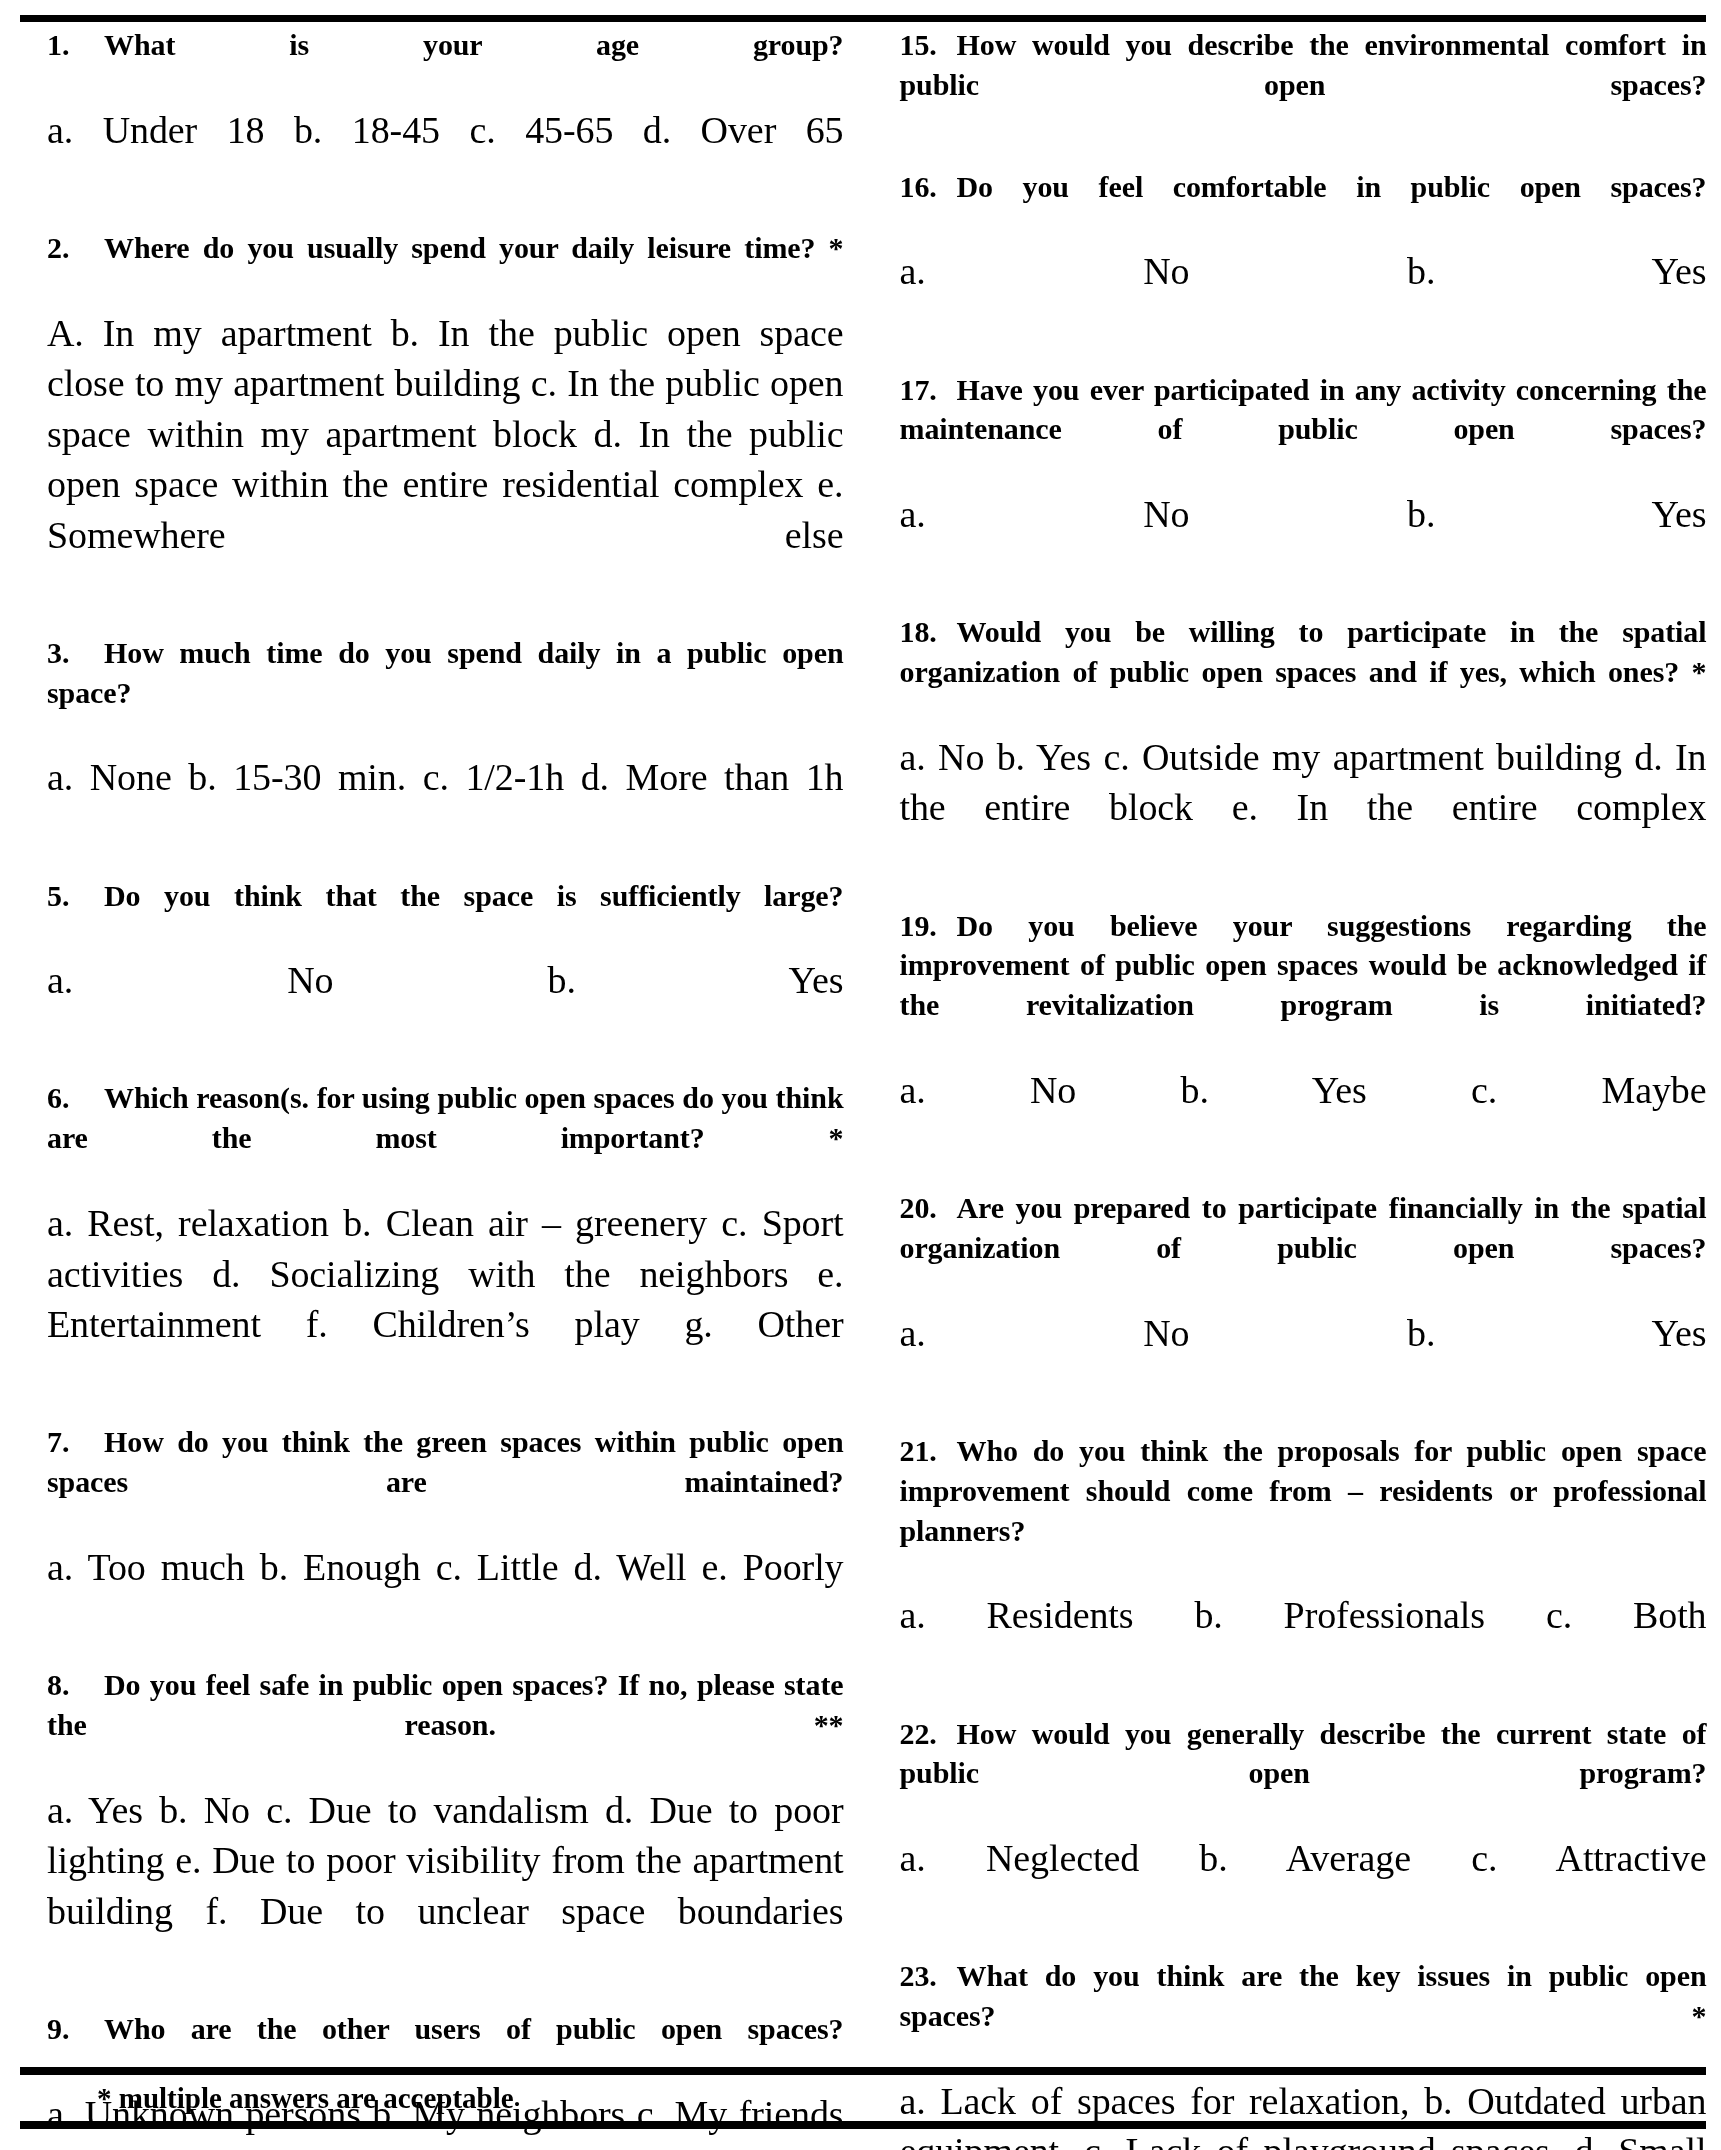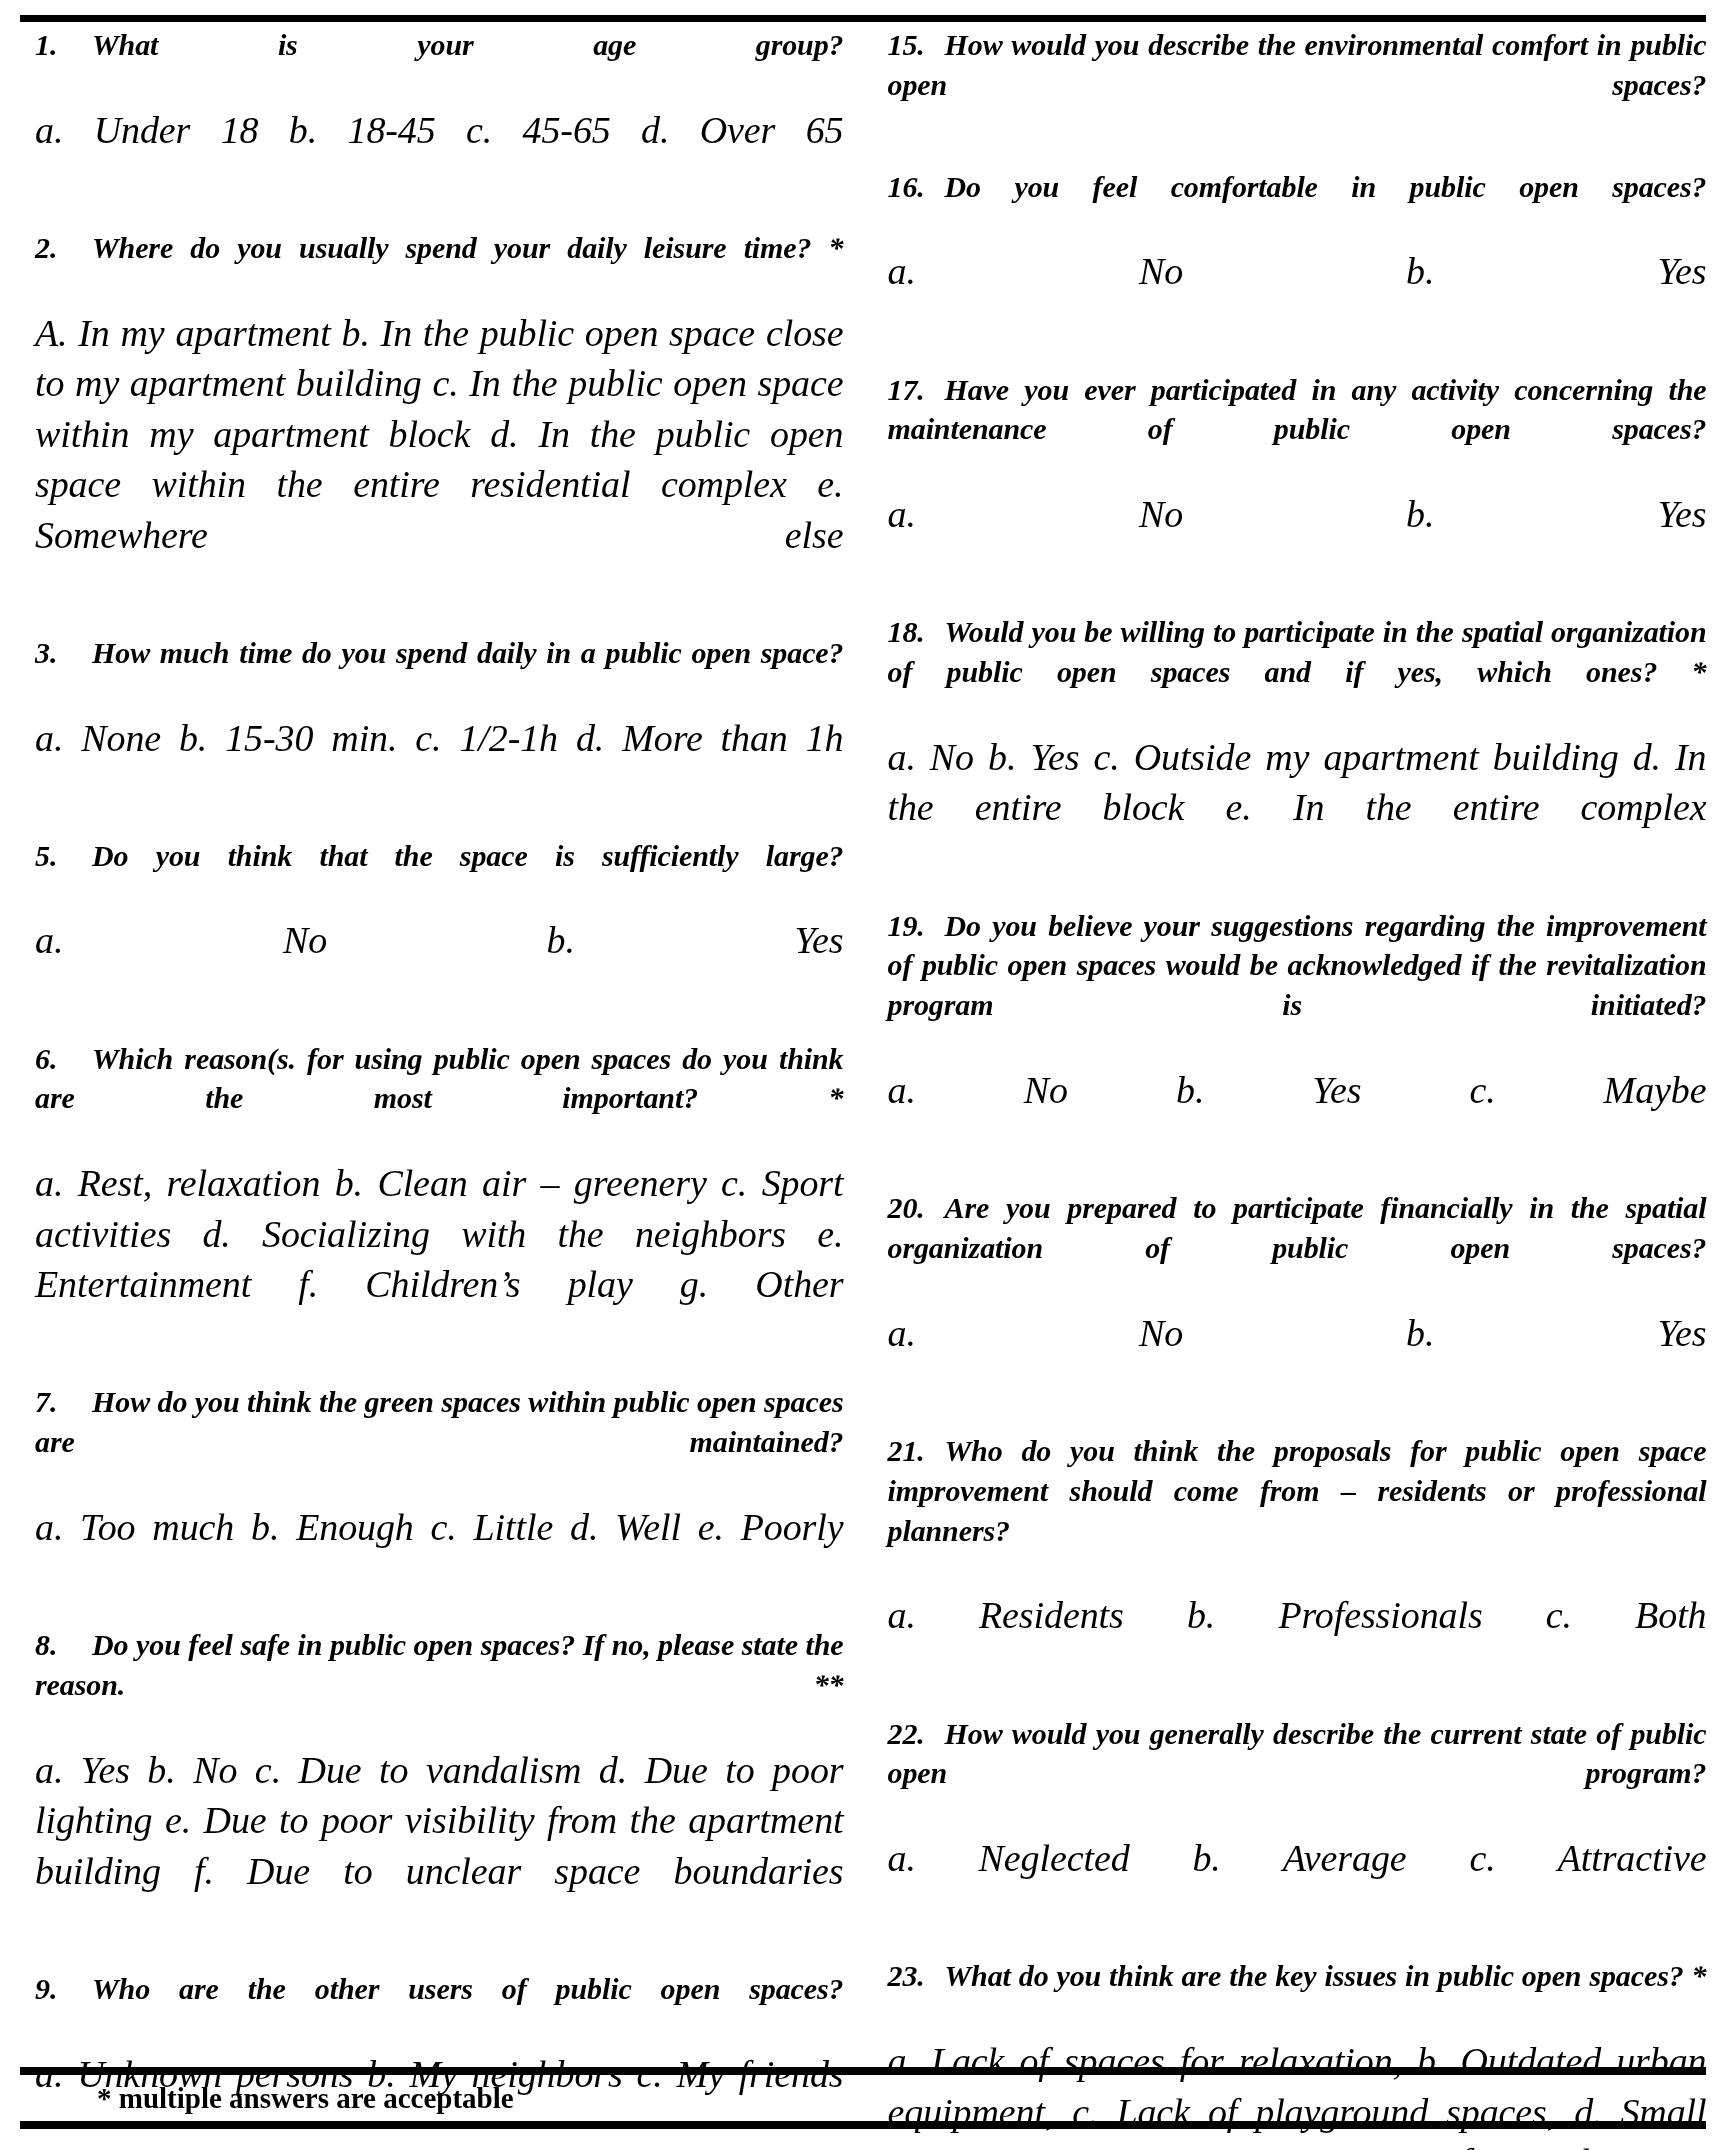--- a/index.html
+++ b/index.html
@@ -45,22 +45,21 @@
     gap: 28px;
   }
   .col {
     box-sizing: border-box;
   }
   .col-left  { width: 844px; padding-left: 35px; padding-right: 0px; }
   .col-right { width: 850px; padding-left: 16px; padding-right: 14.5px; }
 
   
   .qblock {
-    margin: 0 0 22px 0;
-    font-style: italic;
+    margin: 0 0 22px 12px;
   }
   .qtext {
     font-weight: bold;
     font-size: 30px;
     line-height: 1.33;
     text-align: justify;
     text-justify: inter-word;
     margin: 0;
     letter-spacing: -0.1px;
   }

